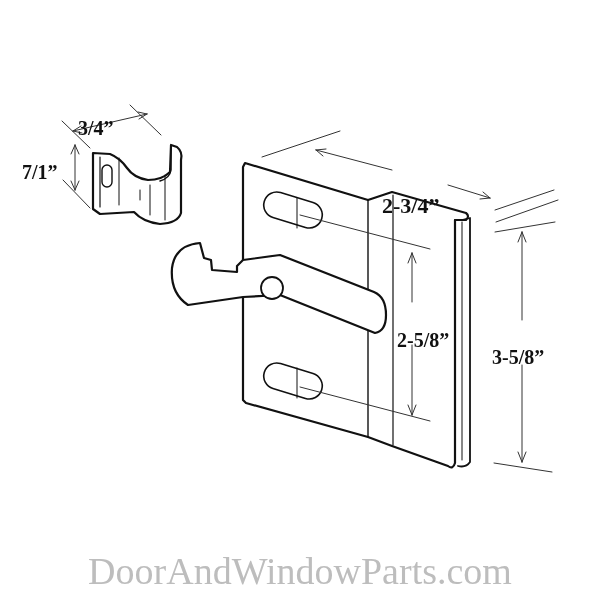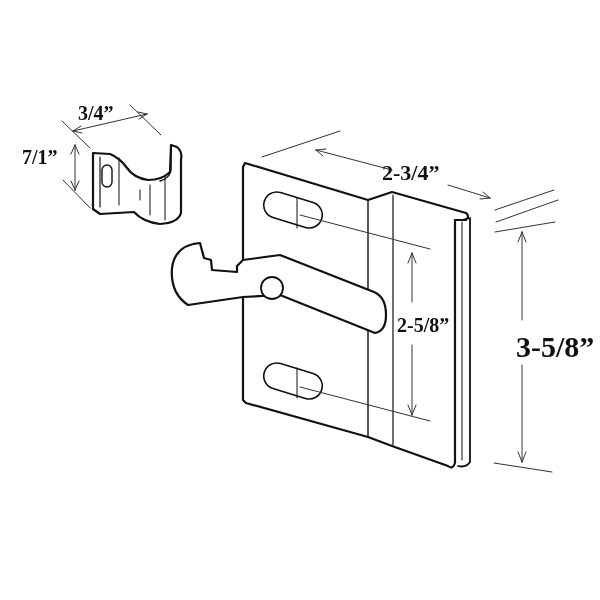--- a/index.html
+++ b/index.html
@@ -1,18 +1,18 @@
 <!DOCTYPE html>
 <html><head>
   <meta charset="utf-8">
   <style>
     html, body { margin: 0; padding: 0; background: #ffffff; }
     .canvas { position: relative; width: 600px; height: 600px; background: #ffffff; overflow: hidden; }
     svg { position: absolute; left: 0; top: 0; }
-    .dim { position: absolute; font-family: "Liberation Serif", serif; font-weight: bold; color: #111111; white-space: nowrap; line-height: 1; }
+    .dim { position: absolute; font-family: "Liberation Serif", serif; font-weight: bold; color: #111111; white-space: nowrap; line-height: 1; margin-top: 15px; }
     .watermark { position: absolute; left: 0; width: 600px; top: 552px; text-align: center; font-family: "Liberation Serif", serif; font-size: 38px; color: #bdbdbd; line-height: 1; }
   </style>
 </head>
 <body>
 
 <div class="canvas">
   <svg width="600" height="600" viewBox="0 0 600 600" fill="none" stroke-linejoin="round" stroke-linecap="round">
 
     <g stroke="#111" stroke-width="2.2">
       <path d="M93,153 L93,209 L100,214 L134,212 Q143,222 160,224 Q178,223 181,213 L181,160 Q183,152 177,147 L171,145 L170,172 Q162,180 148,180 Q134,178 127,168 Q120,158 110,154 Z" fill="#fff"></path>
@@ -68,17 +68,18 @@
 
       <path d="M495,232 L555,222"></path>
       <path d="M494,463 L552,472"></path>
       <path d="M522,232 L522,320 M522,365 L522,462"></path>
       <path d="M522,232 l-4,10 M522,232 l4,10 M522,462 l-4,-10 M522,462 l4,-10"></path>
     </g>
   </svg>
 
   <div class="dim" style="left:78px; top:103px; font-size:20px;">3/4”</div>
   <div class="dim" style="left:22px; top:147px; font-size:20px;">7/1”</div>
-  <div class="dim" style="left:382px; top:162px; font-size:22px;text-align:center;">2-3/4”</div>
+  <div class="dim" style="left:382px; top:180px; font-size:22px;text-align:center;">2-3/4”</div>
   <div class="dim" style="left:397px; top:315px; font-size:20px;">2-5/8”</div>
-  <div class="dim" style="left:516px; top:332px; font-size:30px;text-align:center;">3-5/8”</div>
+  <div class="dim" style="left:492px; top:332px; font-size:20px;text-align:center;">3-5/8”</div>
 
+  <div class="watermark">DoorAndWindowParts.com</div>
 </div>
 
 </body></html>

